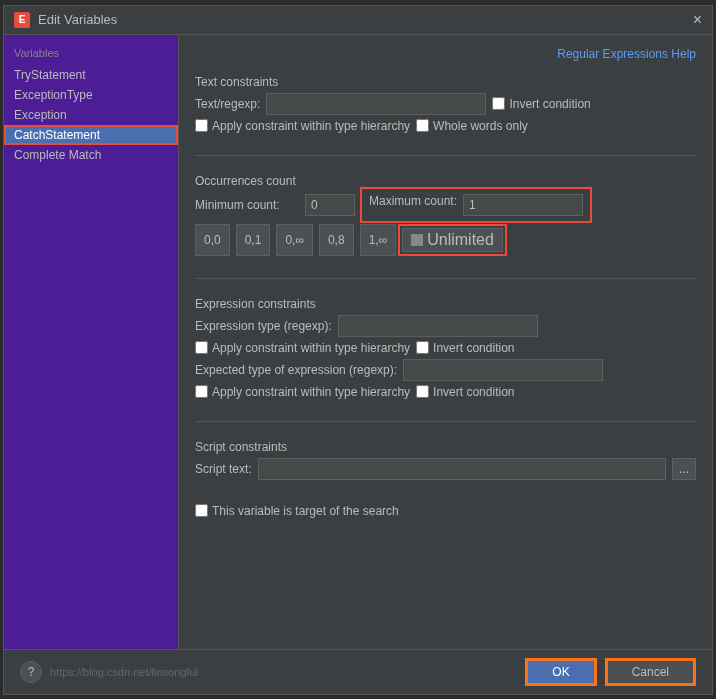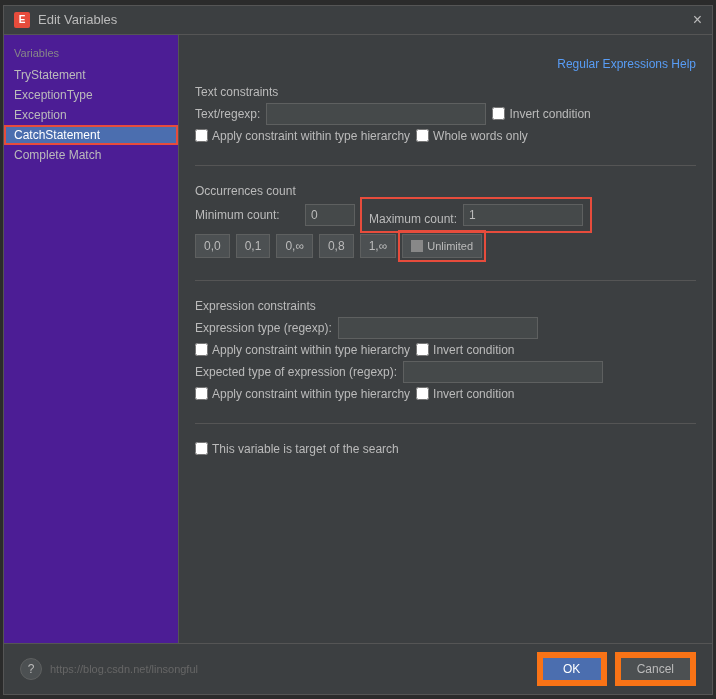--- a/index.html
+++ b/index.html
@@ -71,21 +71,21 @@
       color: #bbbbbb;
     }
     .sidebar-item.selected {
       background: #4b6eaf;
       color: #ffffff;
       outline: 2px solid #e74c3c;
       outline-offset: -2px;
     }
     .main-content {
       flex: 1;
-      padding: 22px 16px;
+      padding: 12px 16px;
       display: flex;
       flex-direction: column;
       gap: 8px;
       overflow-y: auto;
     }
     .help-link {
       text-align: right;
       color: #589df6;
       font-size: 12px;
       cursor: pointer;
@@ -134,21 +134,21 @@
       background: #45494a;
       border: 1px solid #5e6060;
       color: #bbbbbb;
       padding: 2px 5px;
       font-size: 12px;
       height: 22px;
       width: 50px;
     }
     .max-count-wrapper {
       display: flex;
-      align-items: flex-end;
+      align-items: flex-start;
       gap: 6px;
       outline: 2px solid #e74c3c;
       outline-offset: 3px;
       padding: 2px 4px;
     }
     .max-input {
       background: #45494a;
       border: 1px solid #5e6060;
       color: #bbbbbb;
       padding: 2px 5px;
@@ -156,31 +156,31 @@
       height: 22px;
       width: 120px;
     }
     .preset-btn {
       background: #4c5052;
       border: 1px solid #5e6060;
       color: #bbbbbb;
       padding: 2px 8px;
       font-size: 12px;
       cursor: pointer;
-      height: 24px;
+      height: 32px;
     }
     .unlimited-btn {
       display: flex;
       align-items: center;
       gap: 4px;
       background: #4c5052;
       border: 1px solid #5e6060;
       color: #bbbbbb;
       padding: 2px 8px;
-      font-size: 11px;
+      font-size: 16px;
       cursor: pointer;
       height: 24px;
       outline: 2px solid #e74c3c;
       outline-offset: 2px;
     }
     .unlimited-icon {
       width: 12px; height: 12px;
       background: #888;
       display: inline-block;
     }
@@ -214,23 +214,23 @@
     .bottom-row {
       display: flex;
       justify-content: flex-end;
       padding: 8px 16px;
       gap: 8px;
       border-top: 1px solid #555;
       align-items: center;
     }
     .action-btn {
       background: #4c5052;
-      border: 6px solid #f97316;
-      color: #bbbbbb;
-      padding: 4px 16px;
+      border: 3px solid #f97316;
+      color: #bbbbbb;
+      padding: 4px 24px;
       font-size: 12px;
       cursor: pointer;
       min-width: 70px;
     }
     .ok-btn {
       background: #4b6eaf;
       color: #ffffff;
     }
     .watermark {
       flex: 1;
@@ -372,20 +372,28 @@
           </div>
           <div class="cb-wrapper">
             <input type="checkbox" style="">
             <span>Invert condition</span>
           </div>
         </div>
       </div>
 
       <hr class="divider-line">
 
+      <div class="section">
+        <div class="section-title">Script constraints</div>
+        <div class="row">
+          <span>Script text:</span>
+          <input class="script-input" type="text" value="" style="">
+          <button class="dots-btn">...</button>
+        </div>
+      </div>
 
       <div class="row" style="margin-top:6px;">
         <div class="cb-wrapper">
           <input type="checkbox" style="">
           <span>This variable is target of the search</span>
         </div>
       </div>
     </div>
   </div>
 

